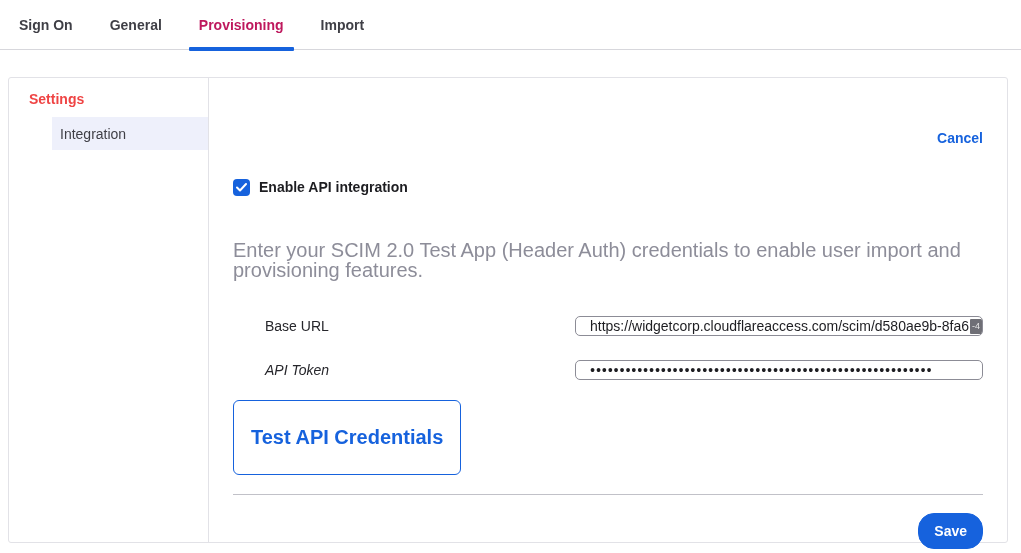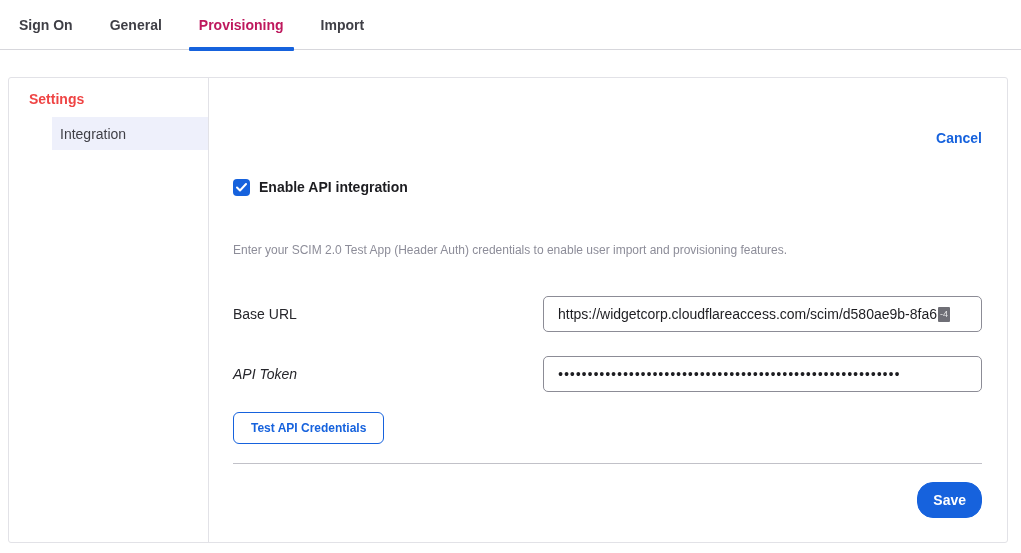--- a/index.html
+++ b/index.html
@@ -63,46 +63,46 @@
   .enable-row { margin-top: 32px; display: flex; align-items: flex-start; gap: 9px; }
   .checkbox {
     width: 17px; height: 17px; border-radius: 4px; background: #1662dd;
     display: flex; align-items: center; justify-content: center;
     cursor: pointer; flex: 0 0 17px;
   }
   .checkbox svg { display: block; }
   .enable-label { font-size: 14px; font-weight: 700; color: #1d1d21; }
 
   .description {
-    margin-top: 44px; font-size: 12px; color: #8d8d99; line-height: 20px;
+    margin-top: 44px; font-size: 20px; color: #8d8d99; line-height: 20px;
   }
 
-  .field-row { display: flex; align-items: center; }
+  .field-row { display: flex; align-items: center; margin-left: 32px; }
   .field-row.first { margin-top: 36px; }
   .field-row.second { margin-top: 24px; font-style: italic; }
   .field-label { width: 310px; flex: 0 0 310px; font-size: 14px; color: #26262b; }
   .textbox {
-    flex: 1 1 auto; height: 36px; border: 1px solid #8c8c96; border-radius: 5px;
+    flex: 1 1 auto; height: 20px; border: 1px solid #8c8c96; border-radius: 5px;
     background: #fff; display: flex; align-items: center;
-    padding: 0 8px 0 14px; font-size: 14px; color: #1d1d21;
+    padding: 0 0 0 14px; font-size: 14px; color: #1d1d21;
     overflow: hidden; white-space: nowrap; cursor: text;
   }
   .textbox .value { overflow: hidden; white-space: nowrap; }
   .overflow-marker {
     display: inline-block; background: #6f6f76; color: #e8e8e8;
     font-size: 9px; line-height: 13px; padding: 1px 2px; margin-left: 1px;
     border-radius: 1px; flex: 0 0 auto;
   }
   .password-dots { letter-spacing: 1px; font-size: 14px; }
 
   .test-btn-row { margin-top: 20px; }
   .test-btn {
     display: inline-block; background: #fff; border: 1px solid #1662dd;
-    border-radius: 6px; color: #1662dd; font-weight: 700; font-size: 12px;
-    padding: 8px 17px; cursor: pointer; font-family: inherit;
+    border-radius: 6px; color: #1662dd; font-weight: 700; font-size: 20px;
+    padding: 25px 17px; cursor: pointer; font-family: inherit;
   }
 
   .divider { margin-top: 19px; border: none; border-top: 1px solid #c1c1c8; }
 
   .save-row { margin-top: 18px; text-align: right; }
   .save-btn {
     display: inline-block; background: #1662dd; border: 1px solid #1662dd;
     border-radius: 16px; color: #ffffff; font-weight: 700; font-size: 14px;
     padding: 9px 15px; cursor: pointer; font-family: inherit;
   }

